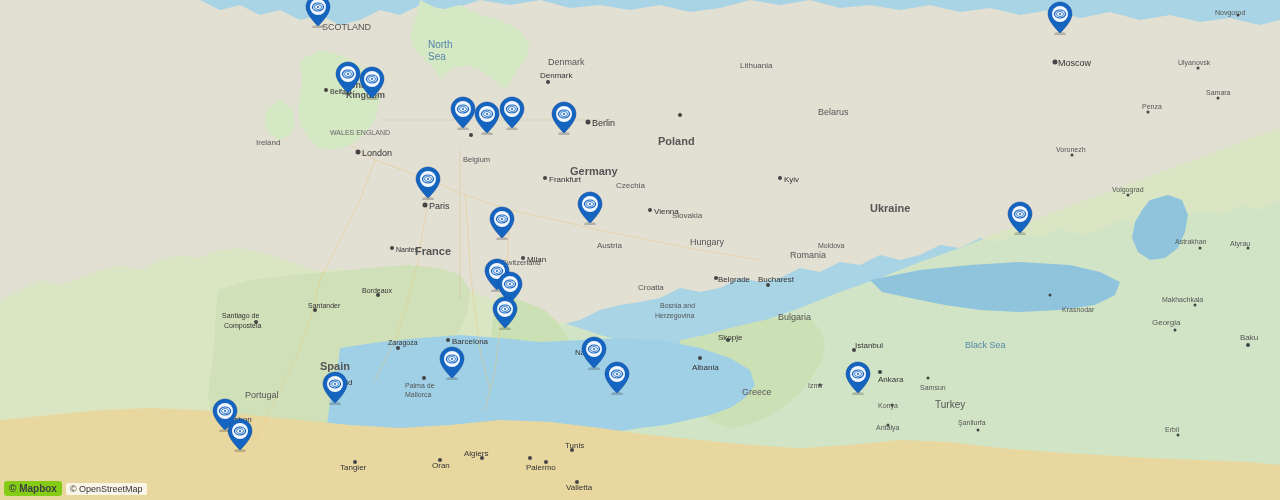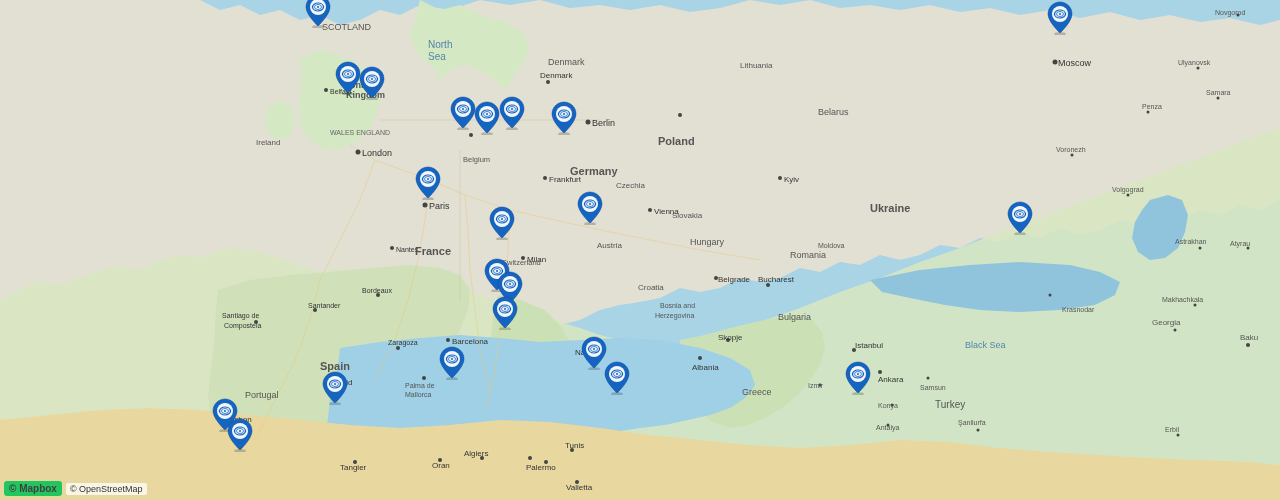--- a/index.html
+++ b/index.html
@@ -25,21 +25,21 @@
       position: absolute;
       bottom: 4px;
       left: 4px;
       display: flex;
       align-items: center;
       gap: 4px;
       z-index: 10;
     }
 
     .mapbox-logo {
-      background: #22c55e;
+      background: #84cc16;
       border-radius: 3px;
       padding: 2px 5px;
       font-size: 10px;
       font-weight: bold;
       color: #404040;
     }
 
     .osm-attribution {
       background: rgba(255,255,255,0.75);
       border-radius: 2px;

